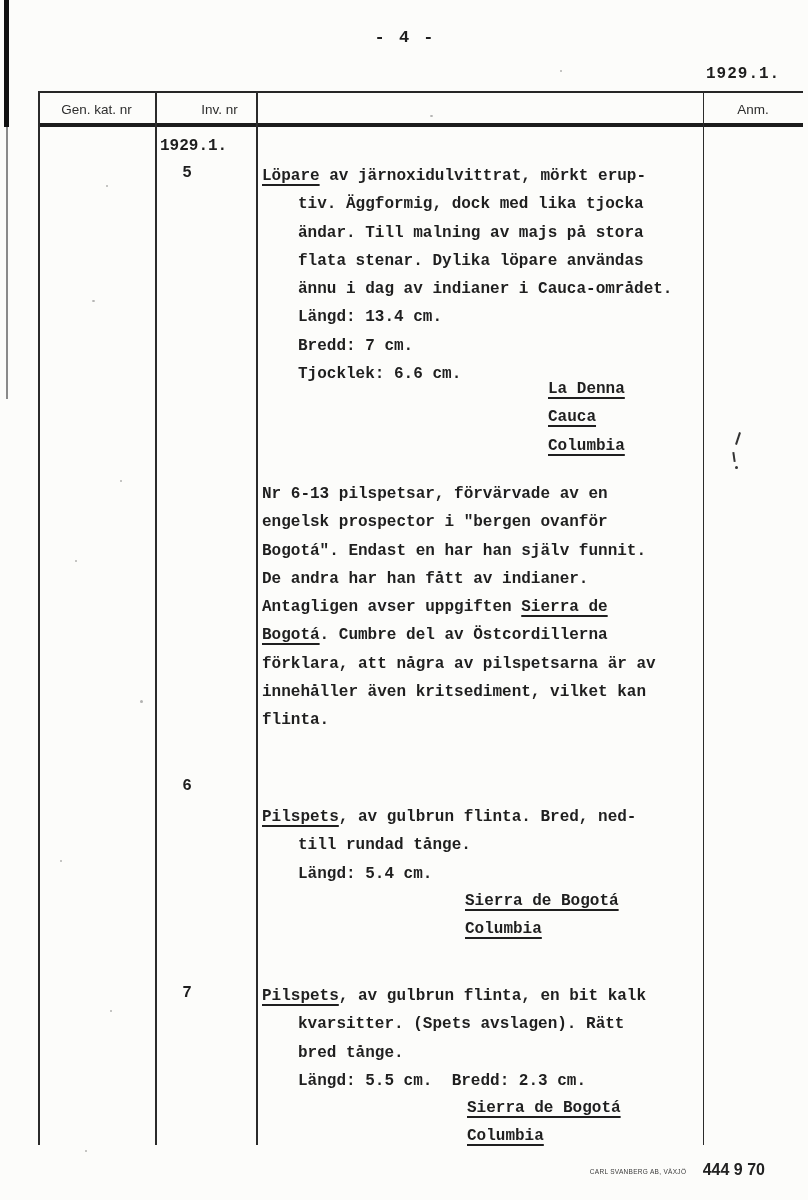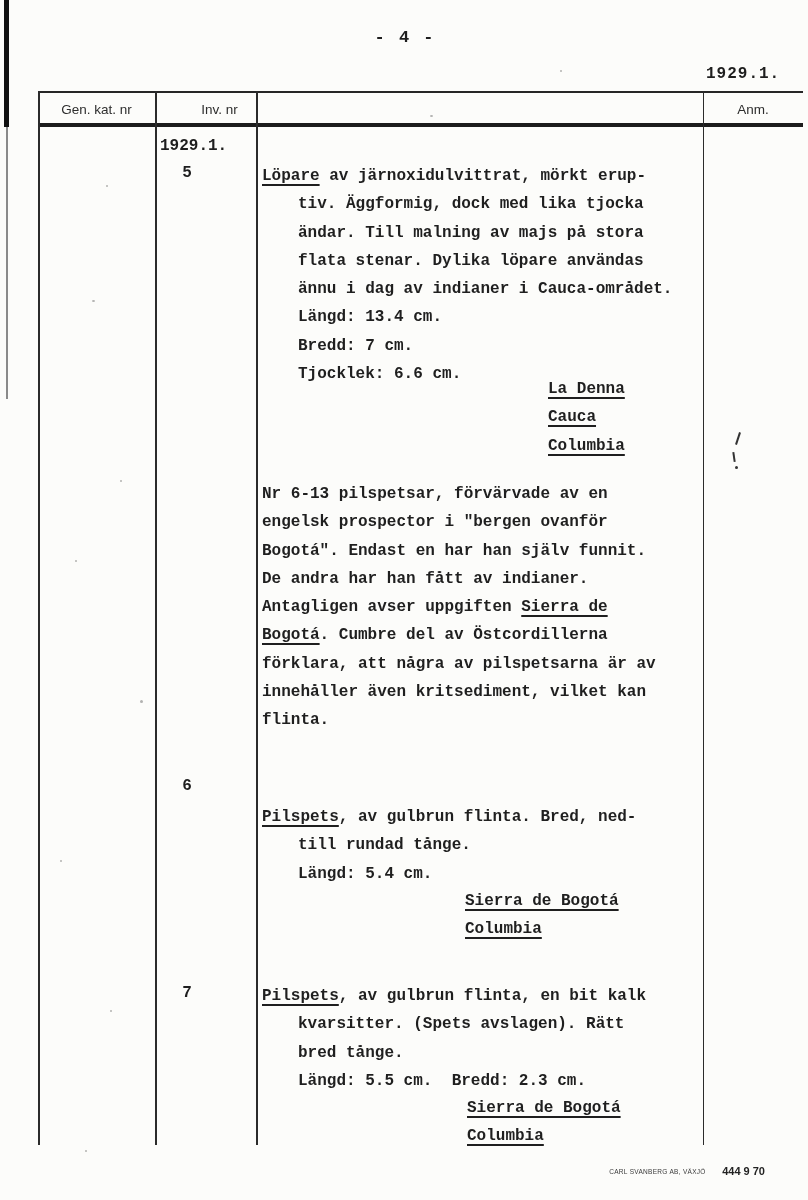--- a/index.html
+++ b/index.html
@@ -51,21 +51,21 @@
   .b-e6{top:805px;}
   .b-e7{top:984px;}
   .p-e5{left:548px;top:377px;width:200px;}
   .p-e6{left:465px;top:889px;width:230px;}
   .p-e7{left:467px;top:1096px;width:230px;}
   .u{text-decoration:underline;text-decoration-thickness:2px;text-underline-offset:3.5px;}
   
   .printer{position:absolute;top:1161px;left:560px;width:205px;text-align:right;
     font-family:"Liberation Sans", sans-serif;color:#3a3a3a;white-space:nowrap;}
   .printer .small{font-size:6.5px;letter-spacing:.3px;vertical-align:1px;}
-  .printer .code{font-size:11px;font-weight:600;color:#222;margin-left:12px;}
+  .printer .code{font-size:16px;font-weight:600;color:#222;margin-left:12px;}
   
   .speck{position:absolute;width:2px;height:2px;border-radius:50%;background:rgba(40,40,40,.35);}
   .stray{position:absolute;background:#333;}
   .stray.s1{left:737px;top:432px;width:2px;height:13px;transform:rotate(18deg);}
   .stray.s2{left:733px;top:452px;width:2px;height:10px;transform:rotate(-8deg);}
   .stray.s3{left:735px;top:466px;width:3px;height:3px;border-radius:50%;}
 </style>
 </head>
 <body>
 

